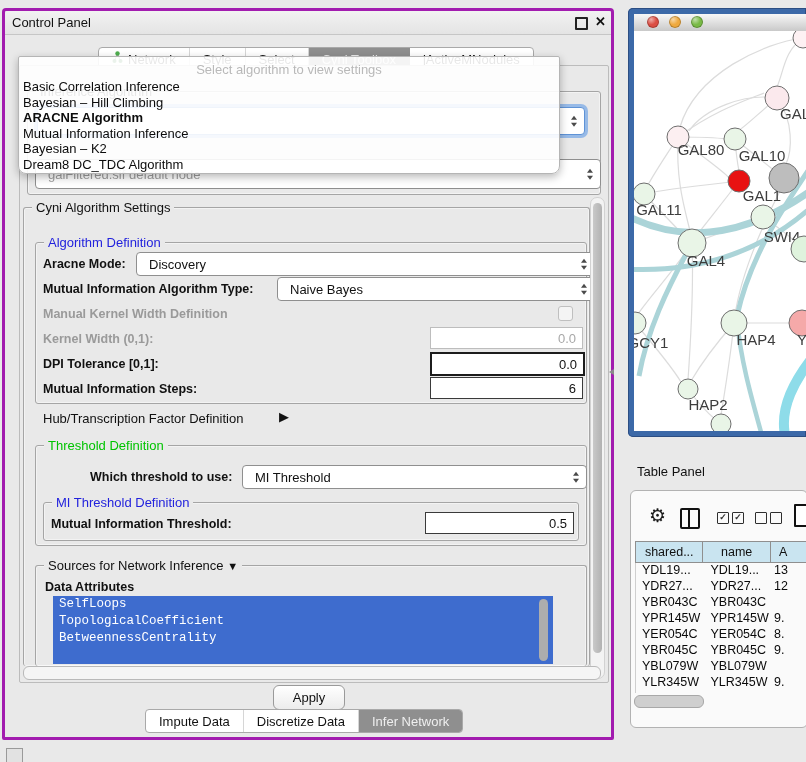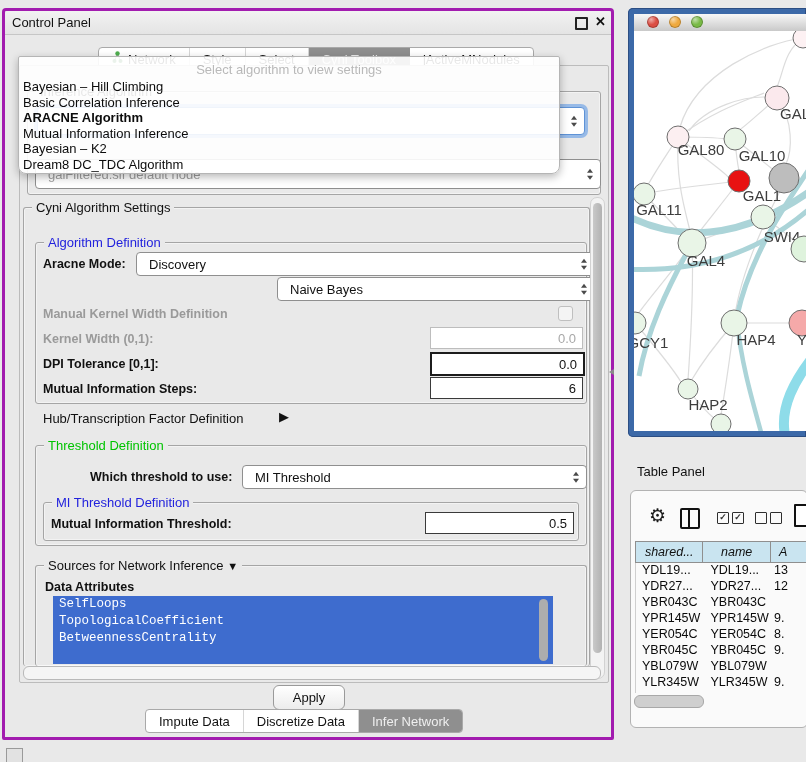--- a/index.html
+++ b/index.html
@@ -49,21 +49,21 @@
   .pitem.sel{font-weight:bold;}
   
   .netwin{left:628px;top:8px;width:178px;height:429px;background:#3c69a8;border-radius:5px 0 0 5px;box-shadow:inset 0 0 0 1px #2c4e83;}
   .net-titlebar{left:6px;top:6px;width:172px;height:17px;background:linear-gradient(#f7f7f7,#c9c9c9);border-bottom:1px solid #9b9b9b;}
   .tl{width:12px;height:12px;border-radius:50%;top:2px;}
   .net-canvas{left:6px;top:23px;width:172px;height:400px;background:#fff;overflow:hidden;}
   
   .tp-title{left:637px;top:464px;font-size:13px;color:#111;}
   .tablebox{left:630px;top:490px;width:176px;height:236px;background:#fafafa;border:1px solid #b2b2b2;border-radius:6px;overflow:hidden;}
   .thead{display:flex;}
-  .th{height:22px;background:#c9e4f0;border:1px solid #8f8f8f;border-left:none;font-size:12.5px;color:#111;display:flex;align-items:center;justify-content:center;box-sizing:border-box;font-style:italic;}
+  .th{height:22px;background:#c9e4f0;border:1px solid #8f8f8f;border-left:none;font-size:12.5px;color:#111;display:flex;align-items:center;justify-content:center;box-sizing:border-box;}
   .th:first-child{border-left:1px solid #8f8f8f;}
   .trow{display:flex;height:16px;}
   .td{font-size:12.5px;color:#0a0a0a;white-space:nowrap;overflow:hidden;box-sizing:border-box;}
   
   .gear{font-size:19px;color:#1a1a1a;line-height:18px;}
   .colicon{width:16px;height:17px;border:2px solid #111;border-radius:2px;}
   .colicon:before{content:"";position:absolute;left:6px;top:0;bottom:0;width:2px;background:#111;}
   .cb{width:10px;height:10px;border:1.5px solid #2e2e2e;border-radius:1px;display:inline-block;font-size:9px;line-height:9px;color:#2e2e2e;text-align:center;font-weight:bold;}
   .docicon{width:15px;height:19px;border:2px solid #111;border-radius:1px;background:#fff;}
   .divider-arrow{width:0;height:0;border-top:3px solid transparent;border-bottom:3px solid transparent;border-right:5px solid #8a8a8a;}
@@ -134,20 +134,21 @@
       <span class="gtitle t-blue">Algorithm Definition</span>
     </div>
     <div class="abs lbl" style="left:38px;top:246px;">Aracne Mode:</div>
     <div class="abs combo" style="left:131px;top:241px;width:445px;height:22px;">
       <span>Discovery</span>
       <span class="spin">
           <i class="up"></i>
           <i class="dn"></i>
         </span>
     </div>
+    <div class="abs lbl" style="left:38px;top:271px;">Mutual Information Algorithm Type:</div>
     <div class="abs combo" style="left:272px;top:266px;width:304px;height:22px;">
       <span>Naive Bayes</span>
       <span class="spin">
           <i class="up"></i>
           <i class="dn"></i>
         </span>
     </div>
     <div class="abs lbl dis" style="left:38px;top:296px;">Manual Kernel Width Definition</div>
     <div class="abs checkbox" style="left:553px;top:295px;"></div>
     <div class="abs lbl dis" style="left:38px;top:321px;">Kernel Width (0,1):</div>
@@ -204,22 +205,22 @@
         </div>
         <div class="tab active">
           <span>Infer Network</span>
         </div>
       </div>
   </div>
 
   <div class="abs popup">
     <div class="phead">Select algorithm to view settings</div>
     <div id="popup-items">
+        <div class="pitem">Basic Correlation Inference</div>
         <div class="pitem">Bayesian – Hill Climbing</div>
-        <div class="pitem">Basic Correlation Inference</div>
         <div class="pitem sel">ARACNE Algorithm</div>
         <div class="pitem">Mutual Information Inference</div>
         <div class="pitem">Bayesian – K2</div>
         <div class="pitem">Dream8 DC_TDC Algorithm</div>
       </div>
   </div>
 
   <div class="abs divider-arrow" style="left:609px;top:369px;"></div>
 
   <div class="abs netwin">

